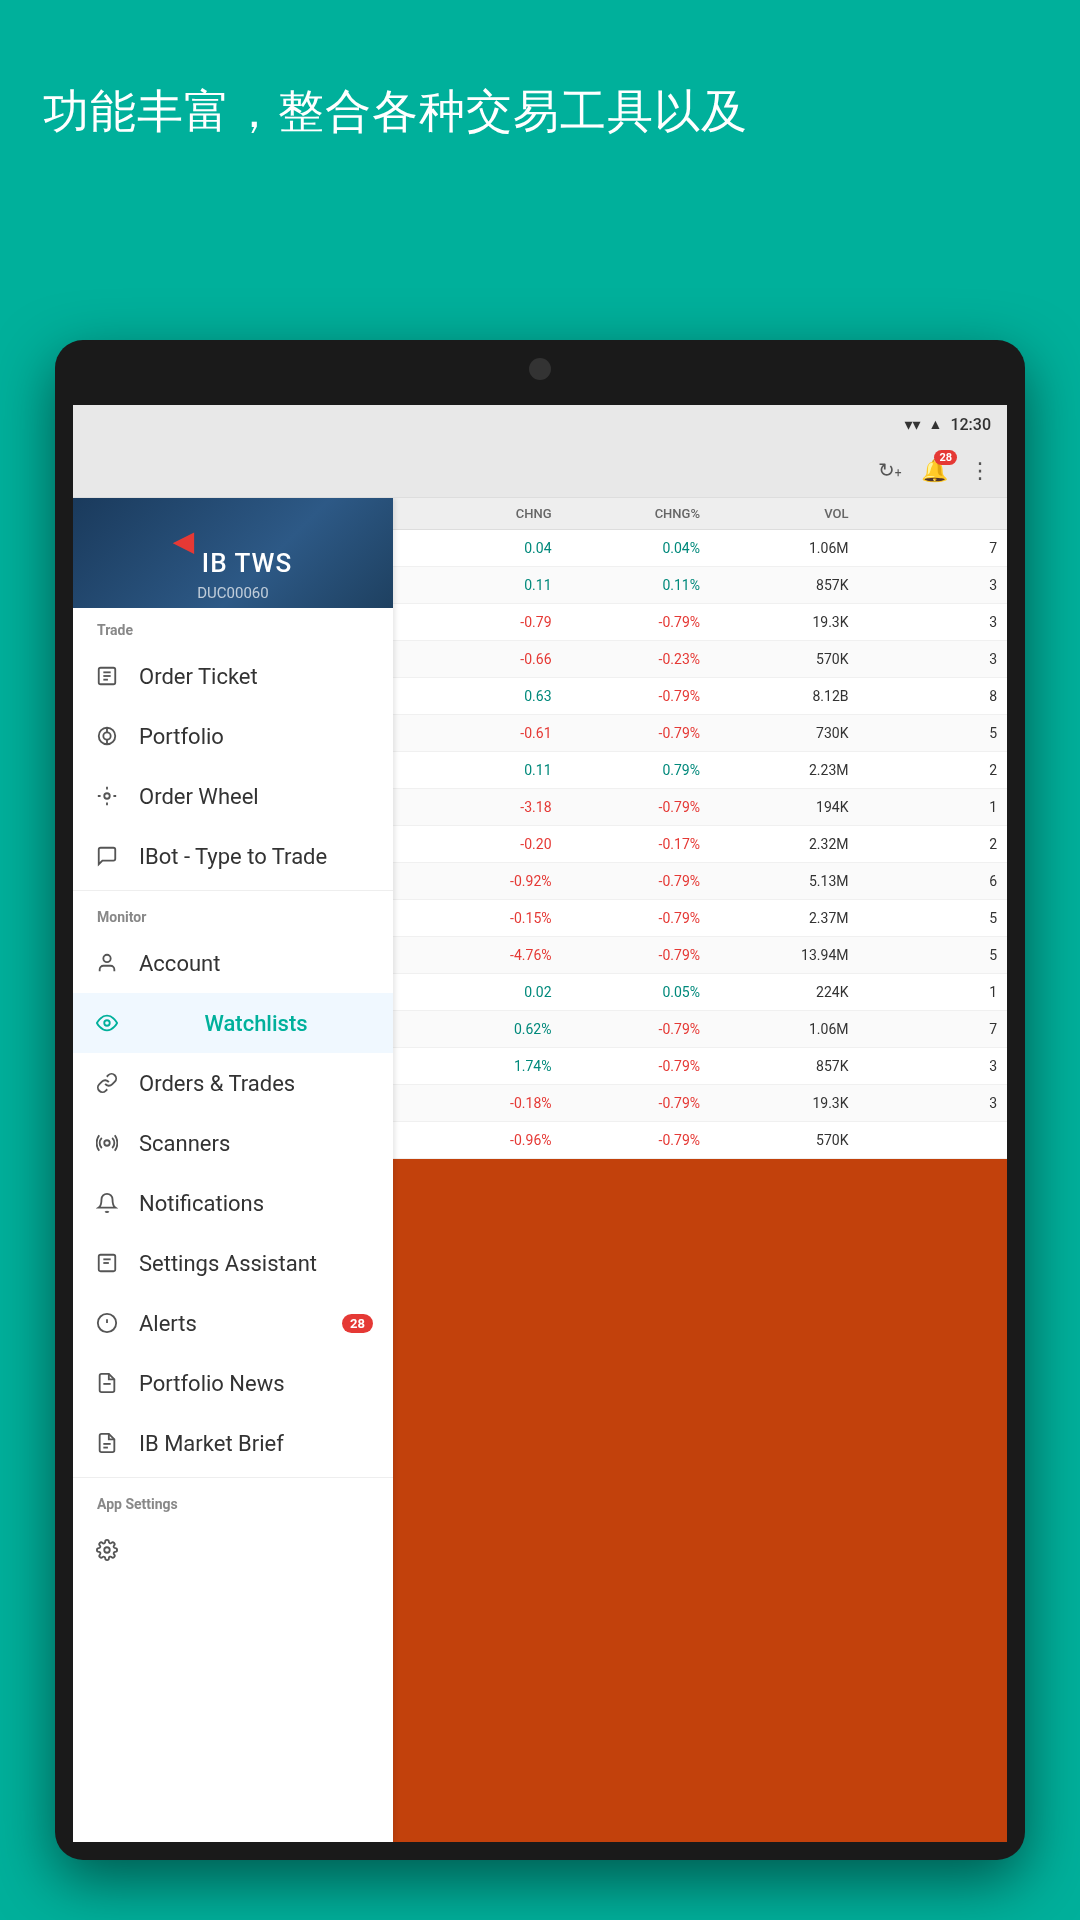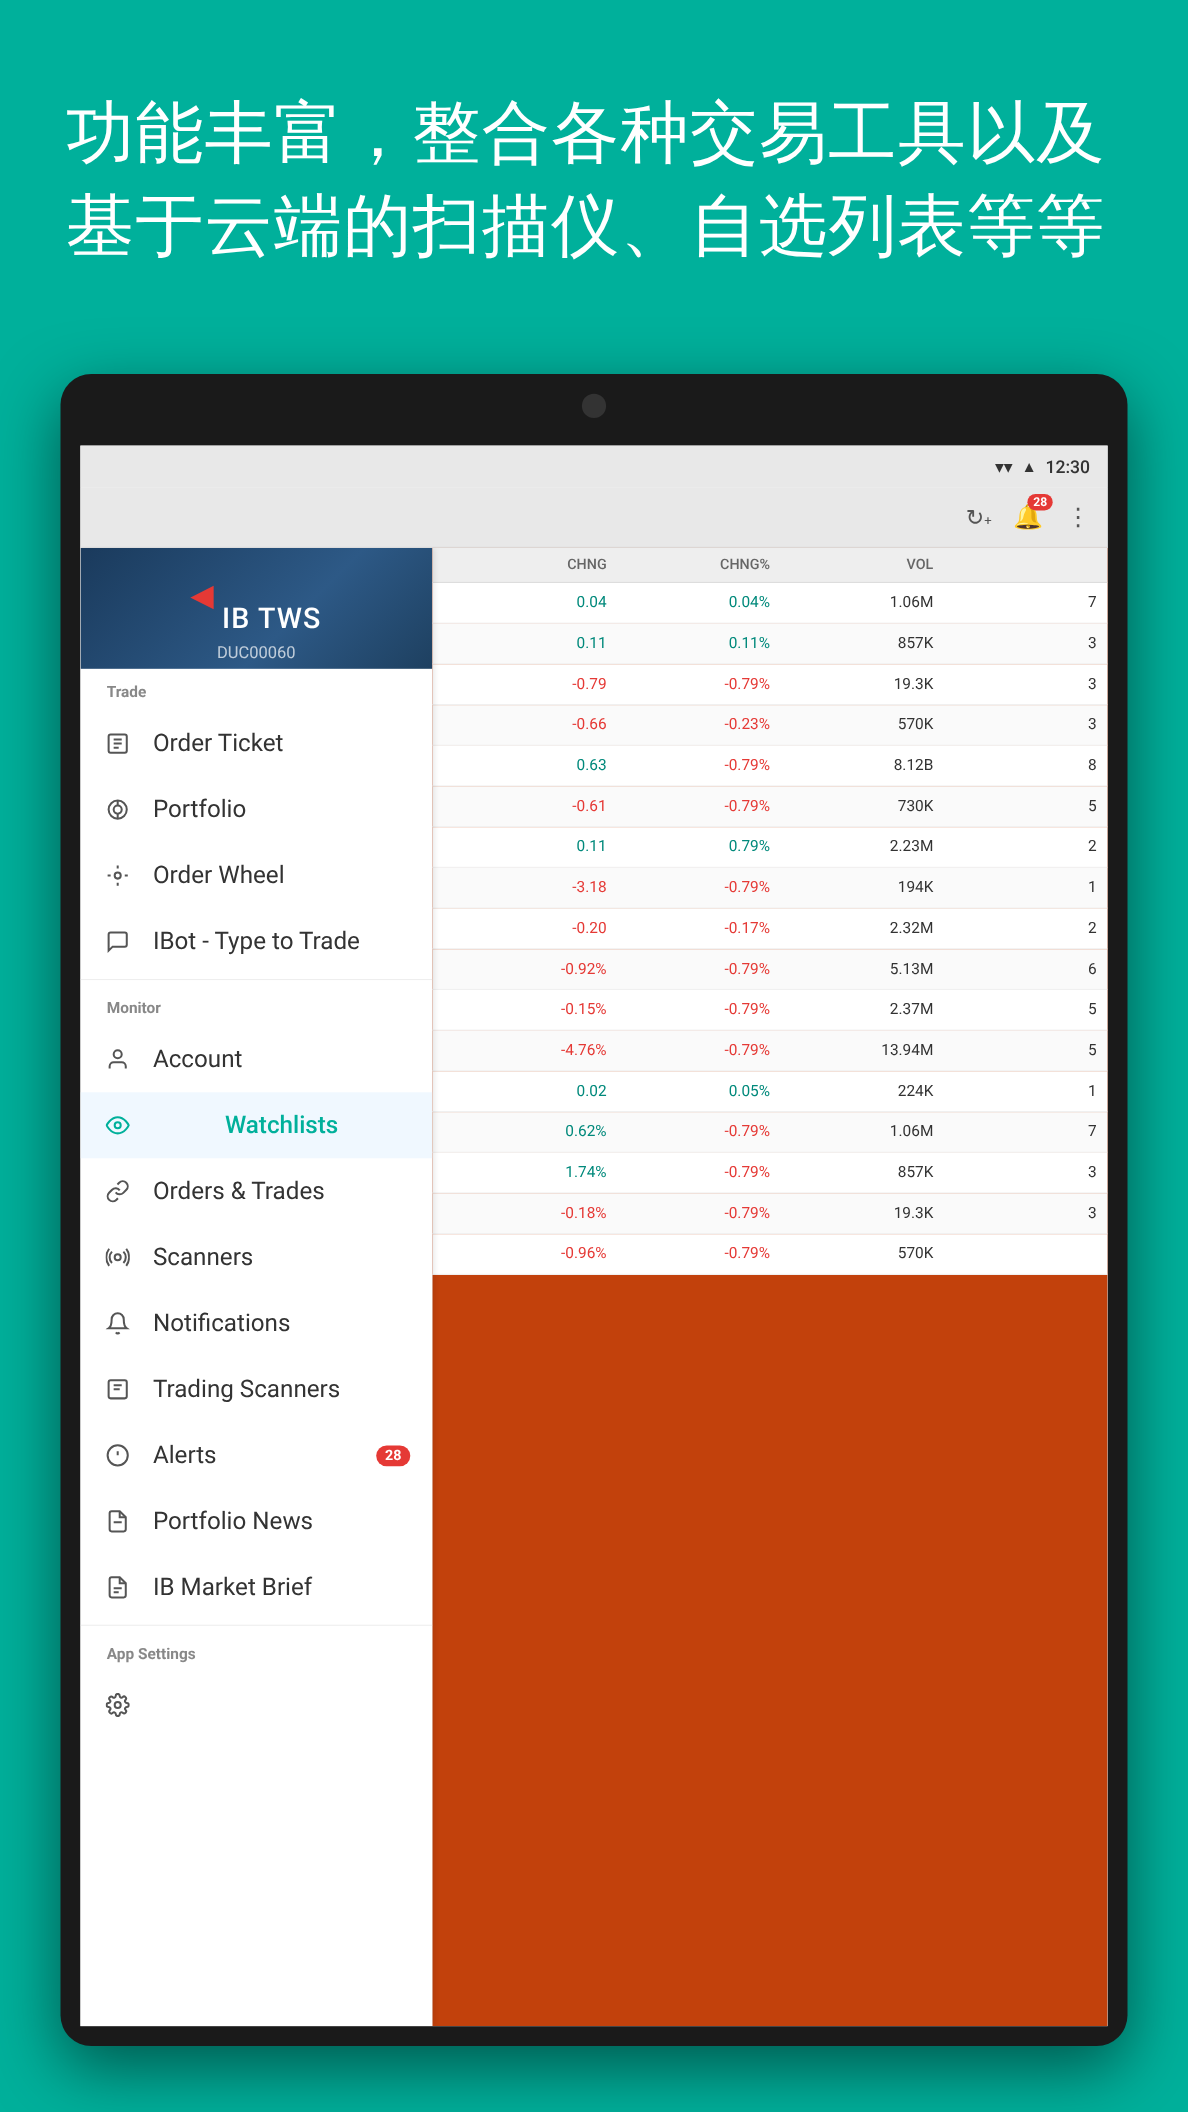--- a/index.html
+++ b/index.html
@@ -9,24 +9,24 @@
       background-color: #00B09B;
       font-family: 'Roboto', Arial, sans-serif;
       overflow: hidden;
       position: relative;
     }
 
     
     .header-text {
       position: absolute;
       top: 80px;
-      left: 60px;
+      left: 43px;
       right: 60px;
       color: white;
-      font-size: 62px;
+      font-size: 46px;
       font-weight: 500;
       line-height: 1.35;
       letter-spacing: 1px;
     }
 
     
     .tablet-wrapper {
       position: absolute;
       top: 340px;
       left: 55px;
@@ -250,21 +250,20 @@
     }
     .col.positive { color: #00897B; }
     .col.negative { color: #e53935; }
     .col.neutral { color: #333; }
   </style>
 </head>
 <body>
 
 <div class="header-text">
   <div>功能丰富，整合各种交易工具以及</div>
-  <div>基于云端的扫描仪、自选列表等等</div>
 </div>
 
 <div class="tablet-wrapper">
   <div class="tablet-camera"></div>
 
   <div class="tablet-screen">
 
     <div class="status-bar">
       <span class="wifi-icon">▾▾</span>
       <span class="signal-icon">▲</span>
@@ -395,21 +394,21 @@
         </div>
 
         <div class="menu-item">
           <span class="item-icon">
             <svg width="22" height="22" viewBox="0 0 24 24" fill="none" stroke="#555" stroke-width="2">
               <rect x="3" y="3" width="18" height="18" rx="2"></rect>
                 <line x1="8" y1="8" x2="16" y2="8"></line>
                 <line x1="8" y1="12" x2="14" y2="12"></line>
             </svg>
           </span>
-          <span class="item-label">Trading Scanners</span>
+          <span class="item-label">Settings Assistant</span>
         </div>
 
         <div class="menu-item">
           <span class="item-icon">
             <svg width="22" height="22" viewBox="0 0 24 24" fill="none" stroke="#555" stroke-width="2">
               <circle cx="12" cy="12" r="10"></circle>
                 <line x1="12" y1="8" x2="12" y2="12"></line>
                 <line x1="12" y1="16" x2="12.01" y2="16"></line>
             </svg>
           </span>

